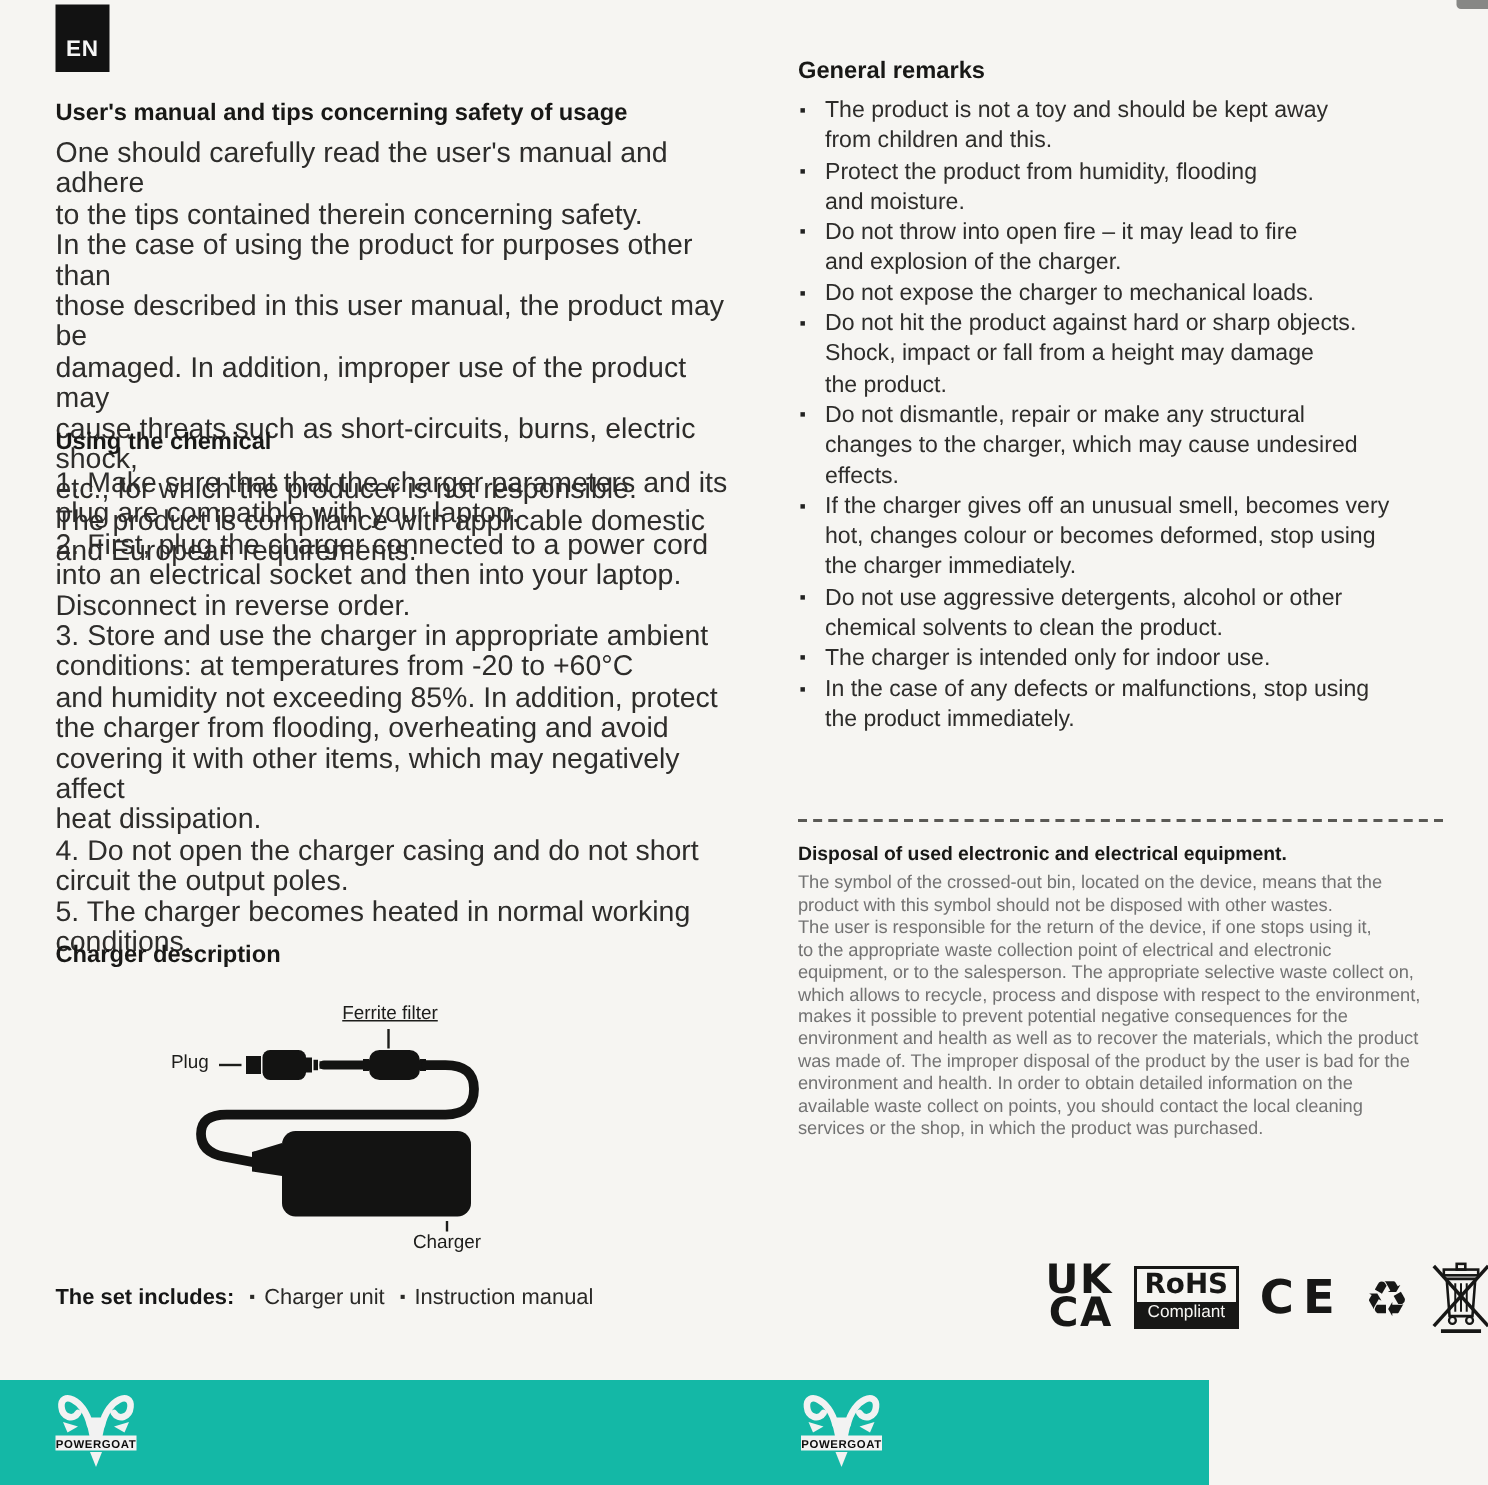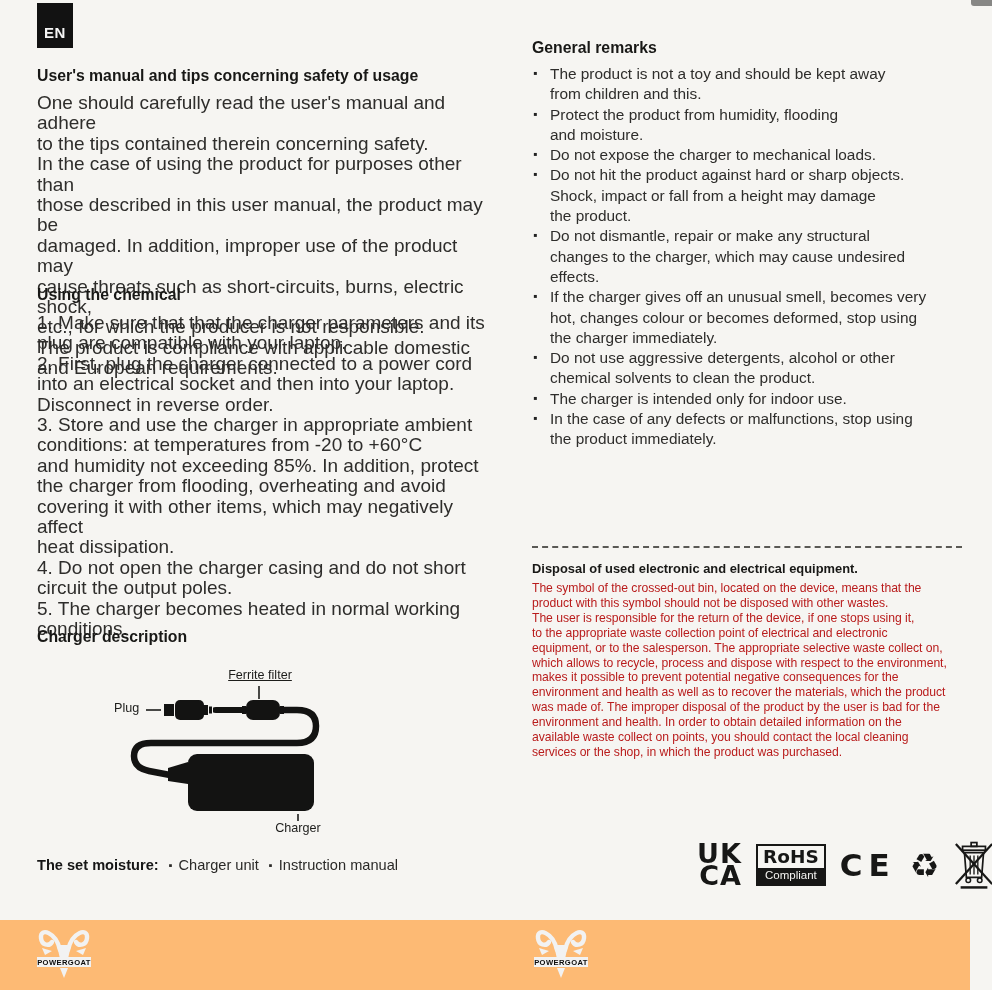--- a/index.html
+++ b/index.html
@@ -34,21 +34,21 @@
     position:relative; padding-left:18px; font-size:15.4px; line-height:20.3px;
     white-space:pre-line; color:#2e2d2b;
   }
   ul.remarks li::before {
     content:"▪"; position:absolute; left:1px; top:-1px; font-size:12px; color:#222;
   }
 
   .dash-sep { border:none; border-top:2px dashed #5a5955; height:0; margin:0; }
 
   .disposal-h { margin:0; font-size:12.9px; font-weight:700; color:#181816; }
-  .disposal-b { margin:0; font-size:12.2px; line-height:14.9px; white-space:pre-line; color:#b91c1c; letter-spacing:-0.05px; }
+  .disposal-b { margin:0; font-size:12.2px; line-height:14.9px; white-space:pre-line; color:#737373; letter-spacing:-0.05px; }
 
   
   .diagram { position:absolute; left:30px; top:662px; width:462px; height:188px; }
   .diagram svg { position:absolute; left:0; top:0; }
   .diag-label { position:absolute; font-size:12.6px; color:#1d1d1b; }
   .lbl-ferrite { left:168px; top:6px; width:124px; text-align:center;text-decoration:underline; }
   .lbl-plug { left:84px; top:39px; }
   .lbl-charger { left:218px; top:159px; width:100px; text-align:center; }
 
   
@@ -59,21 +59,21 @@
   
   .marks { position:absolute; left:697px; top:841px; display:flex; align-items:center; gap:14px; color:#171716; }
   .ukca { font-weight:800; font-size:27px; line-height:22px; letter-spacing:1px; font-family:"DejaVu Sans", sans-serif;text-align:right; }
   .rohs { border:2.5px solid #171716; text-align:center; min-width:66px; }
   .rohs-top { font-weight:800; font-size:18.5px; line-height:22px; padding:0 5px; font-family:"DejaVu Sans", sans-serif; }
   .rohs-bot { background:#171716; color:#f6f5f2; font-size:11.5px; line-height:15px; padding:0 4px 1px; }
   .ce { font-weight:700; font-size:31px; letter-spacing:6px; font-family:"DejaVu Sans", sans-serif; }
   .recycle { font-family:"DejaVu Sans", sans-serif; font-size:33px; line-height:33px; color:#171716; }
 
   
-  .footer { position:absolute; left:0; bottom:0; width:970px; height:70px; background:#fdba74; }
+  .footer { position:absolute; left:0; bottom:0; width:806px; height:70px; background:#14b8a6; }
   .goat { position:absolute; top:5px; width:64px; height:62px; }
   .goat-1 { left:32px; }
   .goat-2 { left:529px; }
 </style>
 </head>
 <body>
 
 <div id="page">
 
   <div class="lang-badge">
@@ -141,29 +141,31 @@
       <rect x="158" y="92" width="126" height="57" rx="9" fill="#131312"></rect>
 
       <line x1="268" y1="152" x2="268" y2="159" stroke="#1d1d1b" stroke-width="1.6"></line>
     </svg>
     <span class="diag-label lbl-ferrite">Ferrite filter</span>
     <span class="diag-label lbl-plug">Plug</span>
     <span class="diag-label lbl-charger">Charger</span>
   </div>
 
   <div class="set-line">
-    <span class="lbl">The set moisture:</span><span class="sq">▪</span><span>Charger unit</span><span class="sq">▪</span><span>Instruction manual</span>
+    <span class="lbl">The set includes:</span><span class="sq">▪</span><span>Charger unit</span><span class="sq">▪</span><span>Instruction manual</span>
   </div>
 
   <h2 class="sec abs right-col-x" style="top:39px">General remarks</h2>
   <ul class="remarks abs right-col-x" style="top:64px">
     <li>The product is not a toy and should be kept away
 from children and this.</li>
     <li>Protect the product from humidity, flooding
 and moisture.</li>
+    <li>Do not throw into open fire – it may lead to fire
+and explosion of the charger.</li>
     <li>Do not expose the charger to mechanical loads.</li>
     <li>Do not hit the product against hard or sharp objects.
 Shock, impact or fall from a height may damage
 the product.</li>
     <li>Do not dismantle, repair or make any structural
 changes to the charger, which may cause undesired
 effects.</li>
     <li>If the charger gives off an unusual smell, becomes very
 hot, changes colour or becomes deformed, stop using
 the charger immediately.</li>

